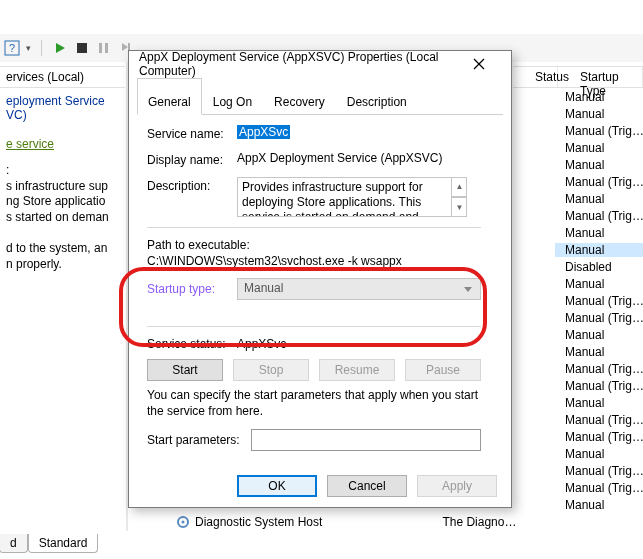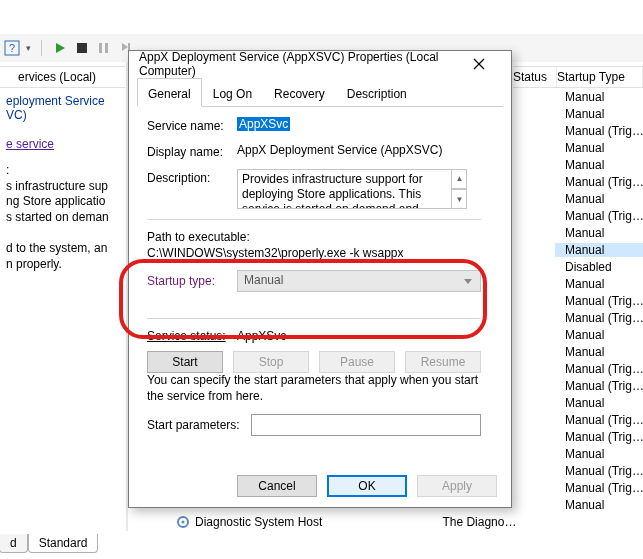--- a/index.html
+++ b/index.html
@@ -20,28 +20,28 @@
     display: flex; align-items: center;
     padding-left: 4px;
     gap: 6px;
   }
   .tb-icon { width: 16px; height: 16px; display:flex; align-items:center; justify-content:center; }
   .tb-sep { width:1px; height:16px; background:#ccc; margin:0 4px; }
   
   .left-head {
     position:absolute; top:66px; left:0; width:125px; height:22px;
     background:#fff; border-top:1px solid #e0e0e0; border-bottom:1px solid #e0e0e0;
-    padding-left:18px; display:flex; align-items:center; font-weight:normal;
+    padding-left:6px; display:flex; align-items:center; font-weight:normal;
   }
   .left-panel {
     position:absolute; top:88px; left:0; width:125px; height:430px;
     padding:6px 16px 6px 6px; overflow:hidden;
   }
   .left-panel .svc-name { color:#003399; font-size:12px; margin-bottom:14px; line-height:1.2; }
-  .left-panel .sub { color:#4c1d95; text-decoration:underline; font-size:12px; display:block; margin-bottom:12px; }
+  .left-panel .sub { color:#4d7c0f; text-decoration:underline; font-size:12px; display:block; margin-bottom:12px; }
   .left-panel .desc-lbl { margin-top:4px; }
   .left-panel .desc-txt { margin-top:2px; line-height:1.3; }
   
   .bottom-tabs {
     position:absolute; bottom:6px; left:0; width:200px; height:22px;
     display:flex; align-items:flex-end;
   }
   .btab {
     border:1px solid #b0b0b0; border-top:none;
     padding:2px 10px 2px 10px; font-size:12px; background:#fff;
@@ -53,21 +53,21 @@
   
   .rightcols {
     position:absolute; top:88px; right:0; width:130px; bottom:40px;
     overflow:hidden;
   }
   .rhead {
     position:absolute; top:66px; right:0; width:130px; height:22px;
     background:#fff; border-top:1px solid #e0e0e0; border-bottom:1px solid #e0e0e0;
     display:flex;
   }
-  .rhead .col { padding:3px 0; border-right:1px solid #e8e8e8; font-size:12px; }
+  .rhead .col { padding:3px 22px; border-right:1px solid #e8e8e8; font-size:12px; }
   .rhead .col.status { width:44px; }
   .rhead .col.stype { flex:1; }
   .rrows { display:flex; flex-direction:column; }
   .rrow { display:flex; height:17px; align-items:center; }
   .rrow .c1 { width:42px; padding-left:6px; font-size:12px; }
   .rrow .c2 { flex:1; padding-left:10px; font-size:12px; white-space:nowrap; overflow:hidden; }
   .rrow.sel .c2 { background:#cde8ff; }
   
   .bottom-row {
     position:absolute; bottom:28px; left:175px; right:0; height:18px;
@@ -82,53 +82,53 @@
     box-shadow:4px 4px 10px rgba(0,0,0,0.25);
     z-index:10;
   }
   .titlebar {
     height:26px; display:flex; align-items:center; padding:0 14px 0 10px;
     font-size:12px;
   }
   .titlebar .ttl { flex:1; }
   .titlebar .close { width:36px; height:22px; display:flex; align-items:center; justify-content:center; }
   .tabs { display:flex; border-bottom:1px solid #d0d0d0; margin:0 8px; }
-  .tab { padding:8px 10px 5px; font-size:12px; border:1px solid transparent; position:relative; top:1px; }
+  .tab { padding:16px 10px 5px; font-size:12px; border:1px solid transparent; position:relative; top:1px; }
   .tab.active { border:1px solid #d0d0d0; border-bottom:1px solid #fff; background:#fff; }
   .dlg-body { padding:10px 30px 0 18px; position:relative; height:calc(100% - 26px - 26px - 42px); }
   .frow { display:flex; align-items:flex-start; margin-bottom:10px; }
   .frow .lbl { width:90px; padding-top:2px; }
   .frow .val { flex:1; }
   .svc-hilite { background:#0078d7; color:#fff; padding:0 2px; display:inline-block; }
   .desc-box {
     width:230px; height:40px; border:1px solid #c5c5c5; padding:2px 4px;
     font-size:12px; line-height:1.25; overflow:hidden; position:relative;
   }
   .desc-spin { position:absolute; right:-1px; top:-1px; bottom:-1px; width:16px; border-left:1px solid #c5c5c5; display:flex; flex-direction:column; }
   .desc-spin div { flex:1; display:flex; align-items:center; justify-content:center; font-size:8px; color:#666; border-top:1px solid #c5c5c5; }
   .desc-spin div:first-child { border-top:none; border-bottom:1px solid #c5c5c5; }
   hr.sep { border:none; border-top:1px solid #d8d8d8; margin:4px 0 10px 0; }
   .path-block { margin-bottom:10px; }
   .startup-row { display:flex; align-items:center; margin-bottom:8px; }
-  .startup-row .lbl { width:90px; color:#701a75; }
+  .startup-row .lbl { width:90px; color:#8b5cf6; }
   .startup-select {
     flex:1; height:22px; border:1px solid #c5c5c5; background:#e8e8e8;
     padding:2px 6px; font-size:12px; color:#555; position:relative;
   }
   .startup-select::after {
     content:""; position:absolute; right:8px; top:8px;
     border-left:4px solid transparent; border-right:4px solid transparent; border-top:5px solid #888;
   }
   .highlight-ring {
     position:absolute; border:4px solid #e21b1b; border-radius:24px;
     pointer-events:none;
   }
   .status-row { display:flex; align-items:center; margin:4px 0 8px 0; }
-  .status-row .lbl { width:90px;text-decoration:underline; }
-  .btn-row { display:flex; gap:10px; margin-bottom:0;justify-content:center; }
+  .status-row .lbl { width:90px; }
+  .btn-row { display:flex; gap:10px; margin-bottom:7px;justify-content:center; }
   .btn {
     width:76px; height:22px; border:1px solid #adadad; background:#e1e1e1;
     font-size:12px; display:flex; align-items:center; justify-content:center;
   }
   .btn.dis { color:#9b9b9b; background:#efefef; border-color:#d6d6d6; }
   .note { font-size:12px; line-height:1.3; margin-bottom:10px; }
   .start-params { display:flex; align-items:center; }
   .start-params .lbl { width:104px; }
   .start-params .inp { flex:1; height:22px; border:1px solid #999; background:#fff; }
   .dlg-buttons {
@@ -354,48 +354,48 @@
           <div class="desc-spin">
             <div>▲</div>
             <div>▼</div>
           </div>
         </div>
       </div>
     </div>
     <hr class="sep">
     <div class="path-block">
       <div>Path to executable:</div>
-      <div style="margin-top:2px;">C:\WINDOWS\system32\properly.exe -k wsappx</div>
+      <div style="margin-top:2px;">C:\WINDOWS\system32\svchost.exe -k wsappx</div>
     </div>
     <div class="startup-row">
       <div class="lbl">Startup type:</div>
       <div class="startup-select">
         <span>Manual</span>
       </div>
     </div>
 
     <div class="highlight-ring" style="top:152px; left:-10px; width:368px; height:80px;"></div>
 
     <hr class="sep" style="margin-top:26px;">
     <div class="status-row">
       <div class="lbl">Service status:</div>
       <div>AppXSvc</div>
     </div>
     <div class="btn-row">
       <div class="btn">Start</div>
       <div class="btn dis">Stop</div>
+      <div class="btn dis">Resume</div>
       <div class="btn dis">Pause</div>
-      <div class="btn dis">Resume</div>
     </div>
     <div class="note">You can specify the start parameters that apply when you start the service from here.</div>
     <div class="start-params">
       <div class="lbl">Start parameters:</div>
       <div class="inp" value=""></div>
     </div>
   </div>
   <div class="dlg-buttons">
+    <div class="dbtn default">OK</div>
     <div class="dbtn">Cancel</div>
-    <div class="dbtn default">OK</div>
     <div class="dbtn dis">Apply</div>
   </div>
 </div>
 
 </div>
 
 </body></html>

